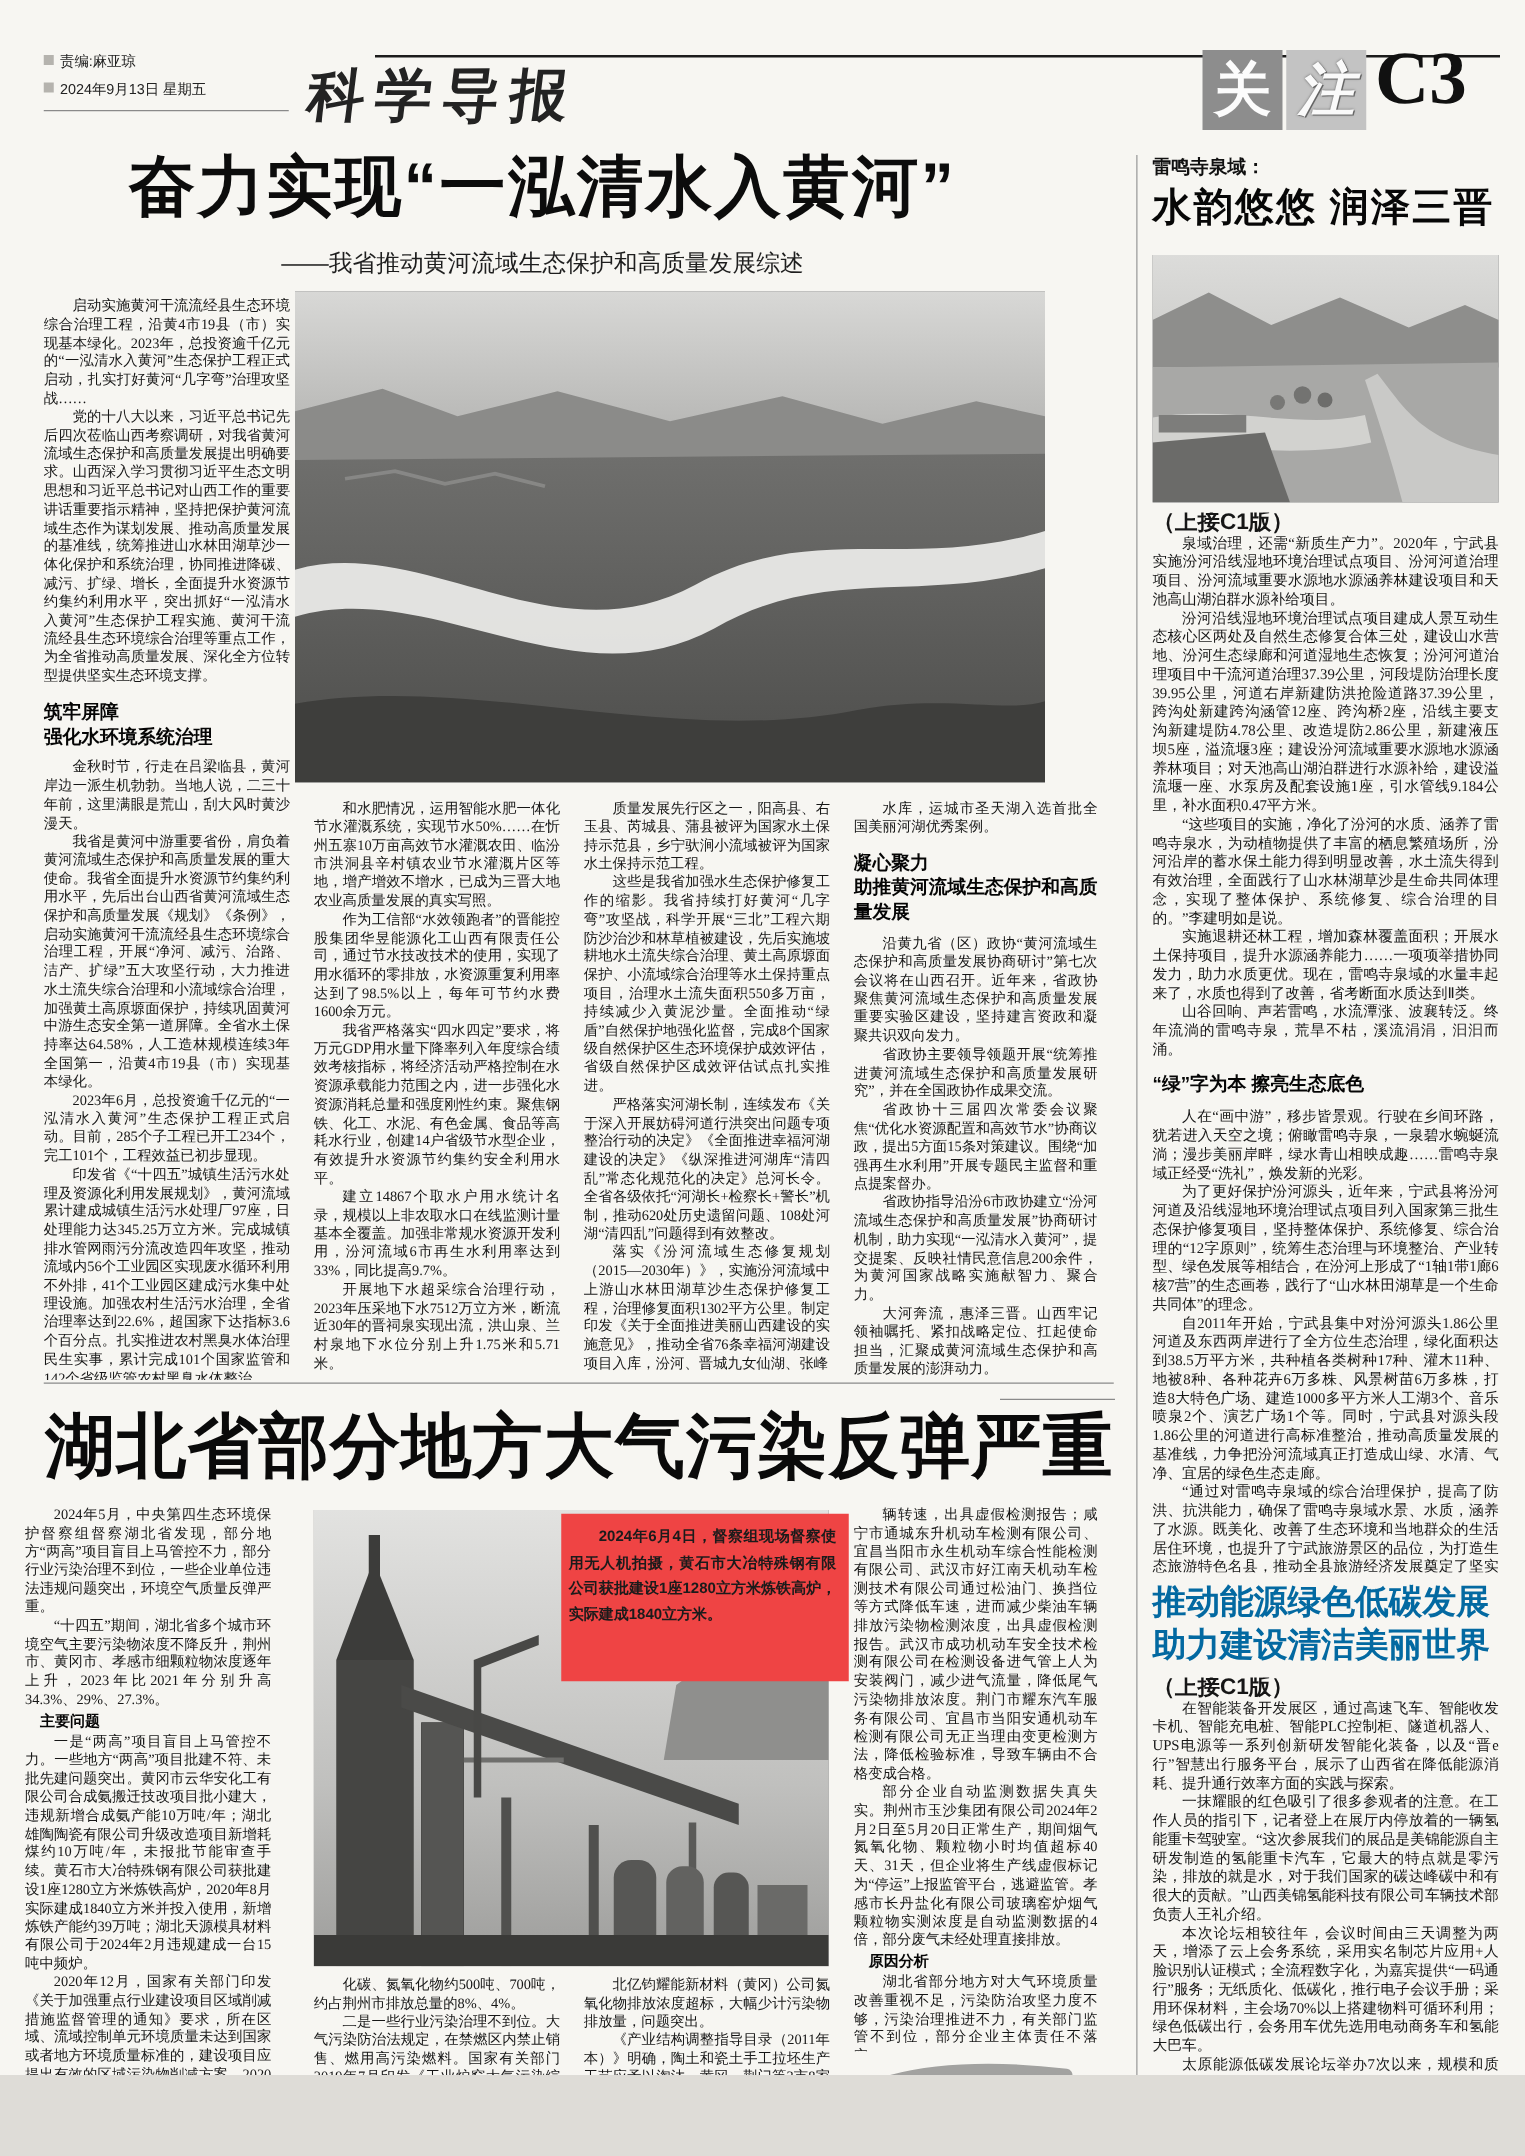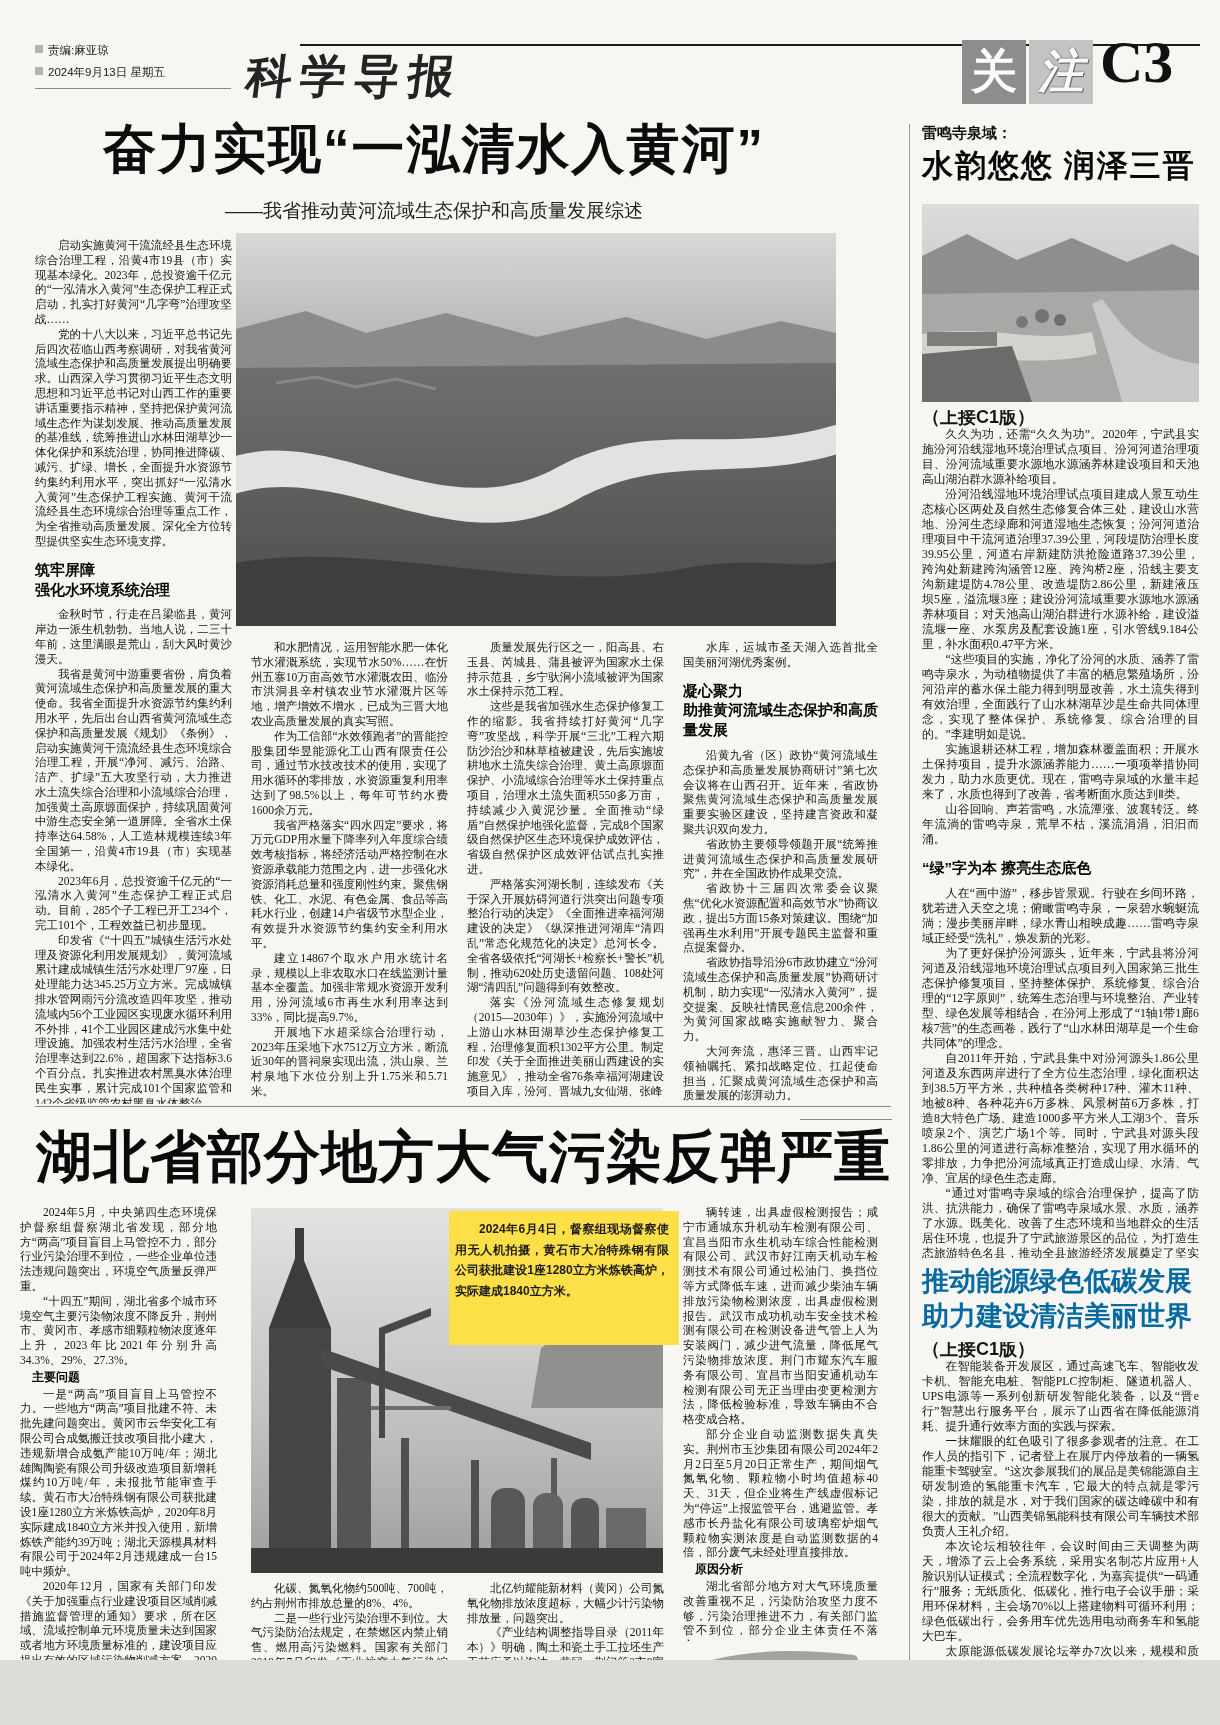--- a/index.html
+++ b/index.html
@@ -34,21 +34,21 @@
   
   .kicker{position:absolute;left:922px;top:124px;font-family:"Liberation Sans",sans-serif;font-size:15px;
           font-weight:600;color:#111;}
   .s1-head{position:absolute;left:922px;top:145px;width:280px;font-size:31px;font-weight:900;letter-spacing:2px;color:#070707;}
   .s2-head{position:absolute;left:922px;top:1264px;width:280px;font-size:27px;font-weight:900;line-height:1.3;
            white-space:pre-line;color:#0369a1;}
   .sb .col{font-size:11.8px;line-height:15px;}
   
   .h-headline{position:absolute;left:33px;top:1120px;width:858px;text-align:right;font-size:56px;
               font-weight:900;color:#0a0a0a;letter-spacing:1px;}
-  .caption{position:absolute;left:449px;top:1211px;width:214px;height:126px;background:#fde047;
+  .caption{position:absolute;left:449px;top:1211px;width:214px;height:126px;background:#ef4444;
            padding:8px 10px 0 6px;font-family:"Liberation Sans",sans-serif;font-weight:bold;font-size:12px;
            line-height:1.72;text-align:justify;text-indent:2em;overflow:hidden;}
   .logo{position:absolute;left:648px;top:1640px;width:232px;height:74px;}
 </style>
 </head>
 <body>
 
 <div class="page">
 
   <div class="rule" style="left:300px;top:44px;width:900px;height:2px;background:#1c1c1c;"></div>
@@ -146,29 +146,29 @@
         <path d="M0,150 L90,142 110,198 L0,198 Z" fill="#6b6b69"></path>
         <rect x="5" y="128" width="70" height="14" fill="#7d7d7b"></rect>
         <circle cx="120" cy="112" r="7" fill="#737371"></circle>
           <circle cx="138" cy="116" r="6" fill="#6d6d6b"></circle>
         <circle cx="100" cy="118" r="6" fill="#787876"></circle>
       </svg>
     </div>
 
     <div class="col" style="left:922px;top:410px;width:277px;height:848px;">
         <p class="cont">（上接C1版）</p>
-        <p class="para">久久为功，还需“久久为功”。2020年，宁武县实施汾河沿线湿地环境治理试点项目、汾河河道治理项目、汾河流域重要水源地水源涵养林建设项目和天池高山湖泊群水源补给项目。</p>
+        <p class="para">泉域治理，还需“新质生产力”。2020年，宁武县实施汾河沿线湿地环境治理试点项目、汾河河道治理项目、汾河流域重要水源地水源涵养林建设项目和天池高山湖泊群水源补给项目。</p>
         <p class="para">汾河沿线湿地环境治理试点项目建成人景互动生态核心区两处及自然生态修复合体三处，建设山水营地、汾河生态绿廊和河道湿地生态恢复；汾河河道治理项目中干流河道治理37.39公里，河段堤防治理长度39.95公里，河道右岸新建防洪抢险道路37.39公里，跨沟处新建跨沟涵管12座、跨沟桥2座，沿线主要支沟新建堤防4.78公里、改造堤防2.86公里，新建液压坝5座，溢流堰3座；建设汾河流域重要水源地水源涵养林项目；对天池高山湖泊群进行水源补给，建设溢流堰一座、水泵房及配套设施1座，引水管线9.184公里，补水面积0.47平方米。</p>
         <p class="para">“这些项目的实施，净化了汾河的水质、涵养了雷鸣寺泉水，为动植物提供了丰富的栖息繁殖场所，汾河沿岸的蓄水保土能力得到明显改善，水土流失得到有效治理，全面践行了山水林湖草沙是生命共同体理念，实现了整体保护、系统修复、综合治理的目的。”李建明如是说。</p>
         <p class="para">实施退耕还林工程，增加森林覆盖面积；开展水土保持项目，提升水源涵养能力……一项项举措协同发力，助力水质更优。现在，雷鸣寺泉域的水量丰起来了，水质也得到了改善，省考断面水质达到Ⅱ类。</p>
         <p class="para">山谷回响、声若雷鸣，水流潭涨、波襄转泛。终年流淌的雷鸣寺泉，荒旱不枯，溪流涓涓，汩汩而涌。</p>
         <h3 class="subhead">“绿”字为本  擦亮生态底色</h3>
         <p class="para">人在“画中游”，移步皆景观。行驶在乡间环路，犹若进入天空之境；俯瞰雷鸣寺泉，一泉碧水蜿蜒流淌；漫步美丽岸畔，绿水青山相映成趣……雷鸣寺泉域正经受“洗礼”，焕发新的光彩。</p>
         <p class="para">为了更好保护汾河源头，近年来，宁武县将汾河河道及沿线湿地环境治理试点项目列入国家第三批生态保护修复项目，坚持整体保护、系统修复、综合治理的“12字原则”，统筹生态治理与环境整治、产业转型、绿色发展等相结合，在汾河上形成了“1轴1带1廊6核7营”的生态画卷，践行了“山水林田湖草是一个生命共同体”的理念。</p>
-        <p class="para">自2011年开始，宁武县集中对汾河源头1.86公里河道及东西两岸进行了全方位生态治理，绿化面积达到38.5万平方米，共种植各类树种17种、灌木11种、地被8种、各种花卉6万多株、风景树苗6万多株，打造8大特色广场、建造1000多平方米人工湖3个、音乐喷泉2个、演艺广场1个等。同时，宁武县对源头段1.86公里的河道进行高标准整治，实现了用水循环的零排放，力争把汾河流域真正打造成山绿、水清、气净、宜居的绿色生态走廊。</p>
+        <p class="para">自2011年开始，宁武县集中对汾河源头1.86公里河道及东西两岸进行了全方位生态治理，绿化面积达到38.5万平方米，共种植各类树种17种、灌木11种、地被8种、各种花卉6万多株、风景树苗6万多株，打造8大特色广场、建造1000多平方米人工湖3个、音乐喷泉2个、演艺广场1个等。同时，宁武县对源头段1.86公里的河道进行高标准整治，推动高质量发展的基准线，力争把汾河流域真正打造成山绿、水清、气净、宜居的绿色生态走廊。</p>
         <p class="para">“通过对雷鸣寺泉域的综合治理保护，提高了防洪、抗洪能力，确保了雷鸣寺泉域水景、水质，涵养了水源。既美化、改善了生态环境和当地群众的生活居住环境，也提升了宁武旅游景区的品位，为打造生态旅游特色名县，推动全县旅游经济发展奠定了坚实的基础。”李建明说。</p>
       </div>
 
     <div class="s2-head">推动能源绿色低碳发展
 助力建设清洁美丽世界</div>
     <div class="col" style="left:922px;top:1342px;width:277px;height:383px;">
         <p class="cont">（上接C1版）</p>
         <p class="para">在智能装备开发展区，通过高速飞车、智能收发卡机、智能充电桩、智能PLC控制柜、隧道机器人、UPS电源等一系列创新研发智能化装备，以及“晋e行”智慧出行服务平台，展示了山西省在降低能源消耗、提升通行效率方面的实践与探索。</p>
         <p class="para">一抹耀眼的红色吸引了很多参观者的注意。在工作人员的指引下，记者登上在展厅内停放着的一辆氢能重卡驾驶室。“这次参展我们的展品是美锦能源自主研发制造的氢能重卡汽车，它最大的特点就是零污染，排放的就是水，对于我们国家的碳达峰碳中和有很大的贡献。”山西美锦氢能科技有限公司车辆技术部负责人王礼介绍。</p>
         <p class="para">本次论坛相较往年，会议时间由三天调整为两天，增添了云上会务系统，采用实名制芯片应用+人脸识别认证模式；全流程数字化，为嘉宾提供“一码通行”服务；无纸质化、低碳化，推行电子会议手册；采用环保材料，主会场70%以上搭建物料可循环利用；绿色低碳出行，会务用车优先选用电动商务车和氢能大巴车。</p>

